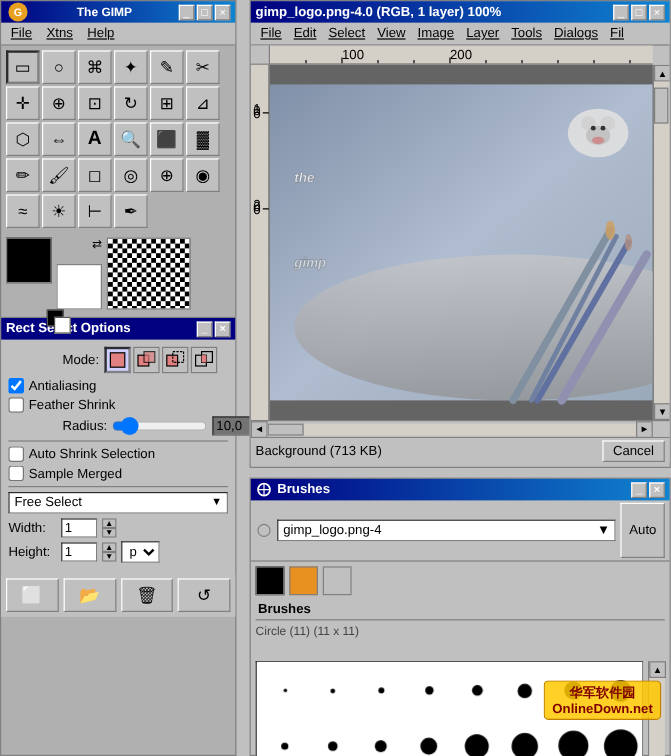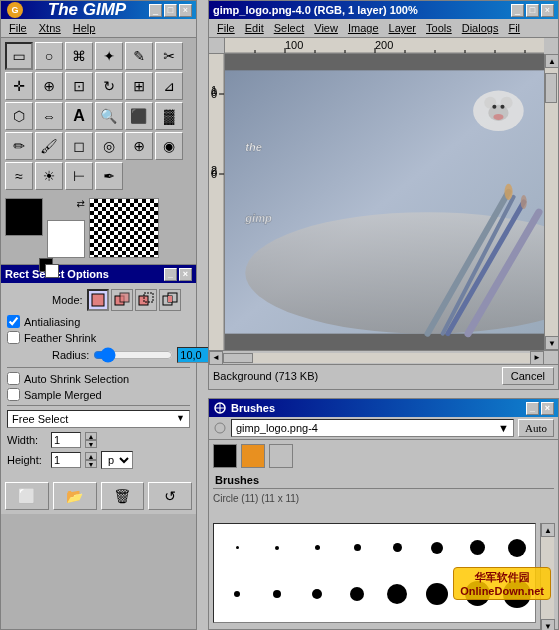--- a/index.html
+++ b/index.html
@@ -16,21 +16,21 @@
     }
     .window-titlebar {
       background: linear-gradient(to right, #000080, #1084d0);
       color: white;
       padding: 2px 4px;
       display: flex;
       align-items: center;
       justify-content: space-between;
       height: 18px;
     }
-    .window-titlebar-title { font-size: 17px; font-weight: bold; font-style: italic; }
+    .window-titlebar-title { font-size: 10px; font-weight: bold; }
     .window-controls { display: flex; gap: 2px; }
     .win-btn {
       width: 13px; height: 13px;
       background: #c0c0c0;
       border: 1px solid #808080;
       border-top-color: #fff;
       border-left-color: #fff;
       font-size: 9px;
       display: flex; align-items: center; justify-content: center;
       cursor: pointer;
@@ -120,21 +120,21 @@
       background: #c0c0c0;
       border: 1px solid #808080;
       display: flex; align-items: center; justify-content: center;
       cursor: pointer;
       font-size: 10px;
     }
     .mode-btn.active { border: 2px inset #808080; background: #d0d0ff; }
     .checkbox-row { display: flex; align-items: center; gap: 4px; margin-bottom: 3px; }
     .slider-row { display: flex; align-items: center; gap: 4px; margin-bottom: 3px; }
     .slider-input { width: 80px; height: 14px; }
-    .num-input { width: 36px; height: 16px; border: 1px inset #808080; background: #0ea5e9; padding: 0 2px; }
+    .num-input { width: 36px; height: 16px; border: 1px inset #808080; background: #737373; padding: 0 2px; }
     .separator { border-top: 1px solid #808080; margin: 4px 0; }
 
     .select-row { display: flex; align-items: center; gap: 4px; margin-bottom: 4px; }
     .select-box {
       background: white;
       border: 1px inset #808080;
       padding: 2px 4px;
       flex: 1;
       display: flex; align-items: flex-start; justify-content: space-between;
       cursor: pointer;
@@ -278,23 +278,22 @@
       background: white;
       border: 1px inset #808080;
       padding: 2px 4px;
       display: flex; align-items: center; justify-content: space-between;
     }
     .auto-btn {
       background: #c0c0c0;
       border: 1px solid #808080;
       border-top-color: #fff;
       border-left-color: #fff;
-      padding: 2px 6px;
-      cursor: pointer;
-      font-family: Liberation Serif, serif;
+      padding: 16px 6px;
+      cursor: pointer;
     }
     .brushes-body { padding: 4px; }
     .color-swatches { display: flex; gap: 4px; margin-bottom: 4px; align-items: center; }
     .swatch {
       width: 24px; height: 24px;
       border: 1px solid #808080;
       cursor: pointer;
     }
     .brushes-label { font-size: 11px; font-weight: bold; margin-bottom: 4px; padding: 2px; border-bottom: 1px solid #808080; }
     .brush-subtext { font-size: 10px; color: #444; margin-bottom: 19px; }

